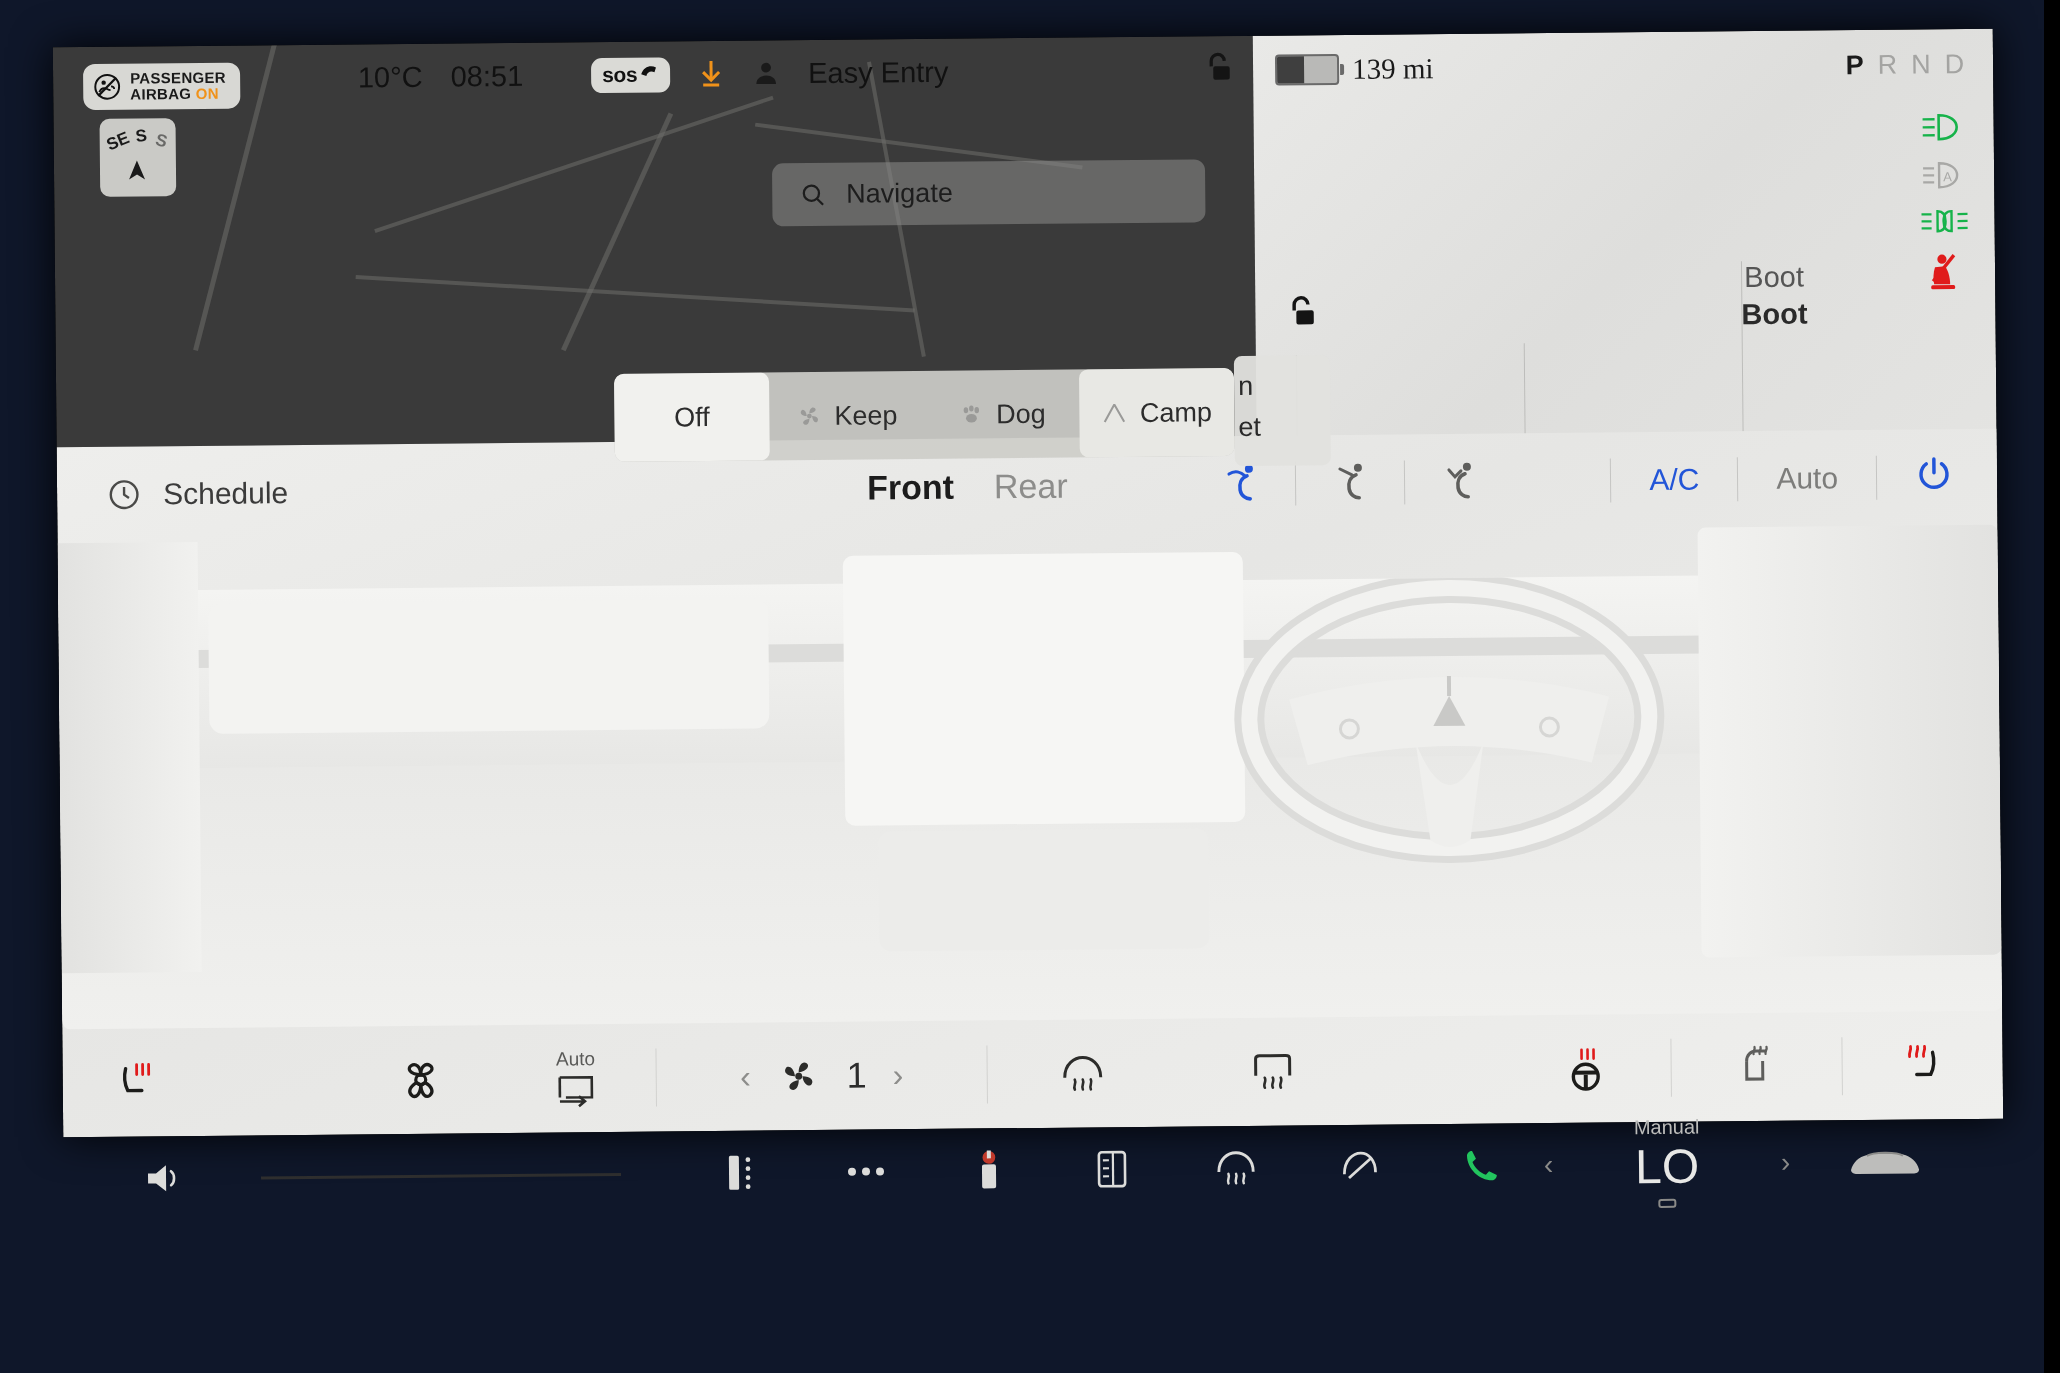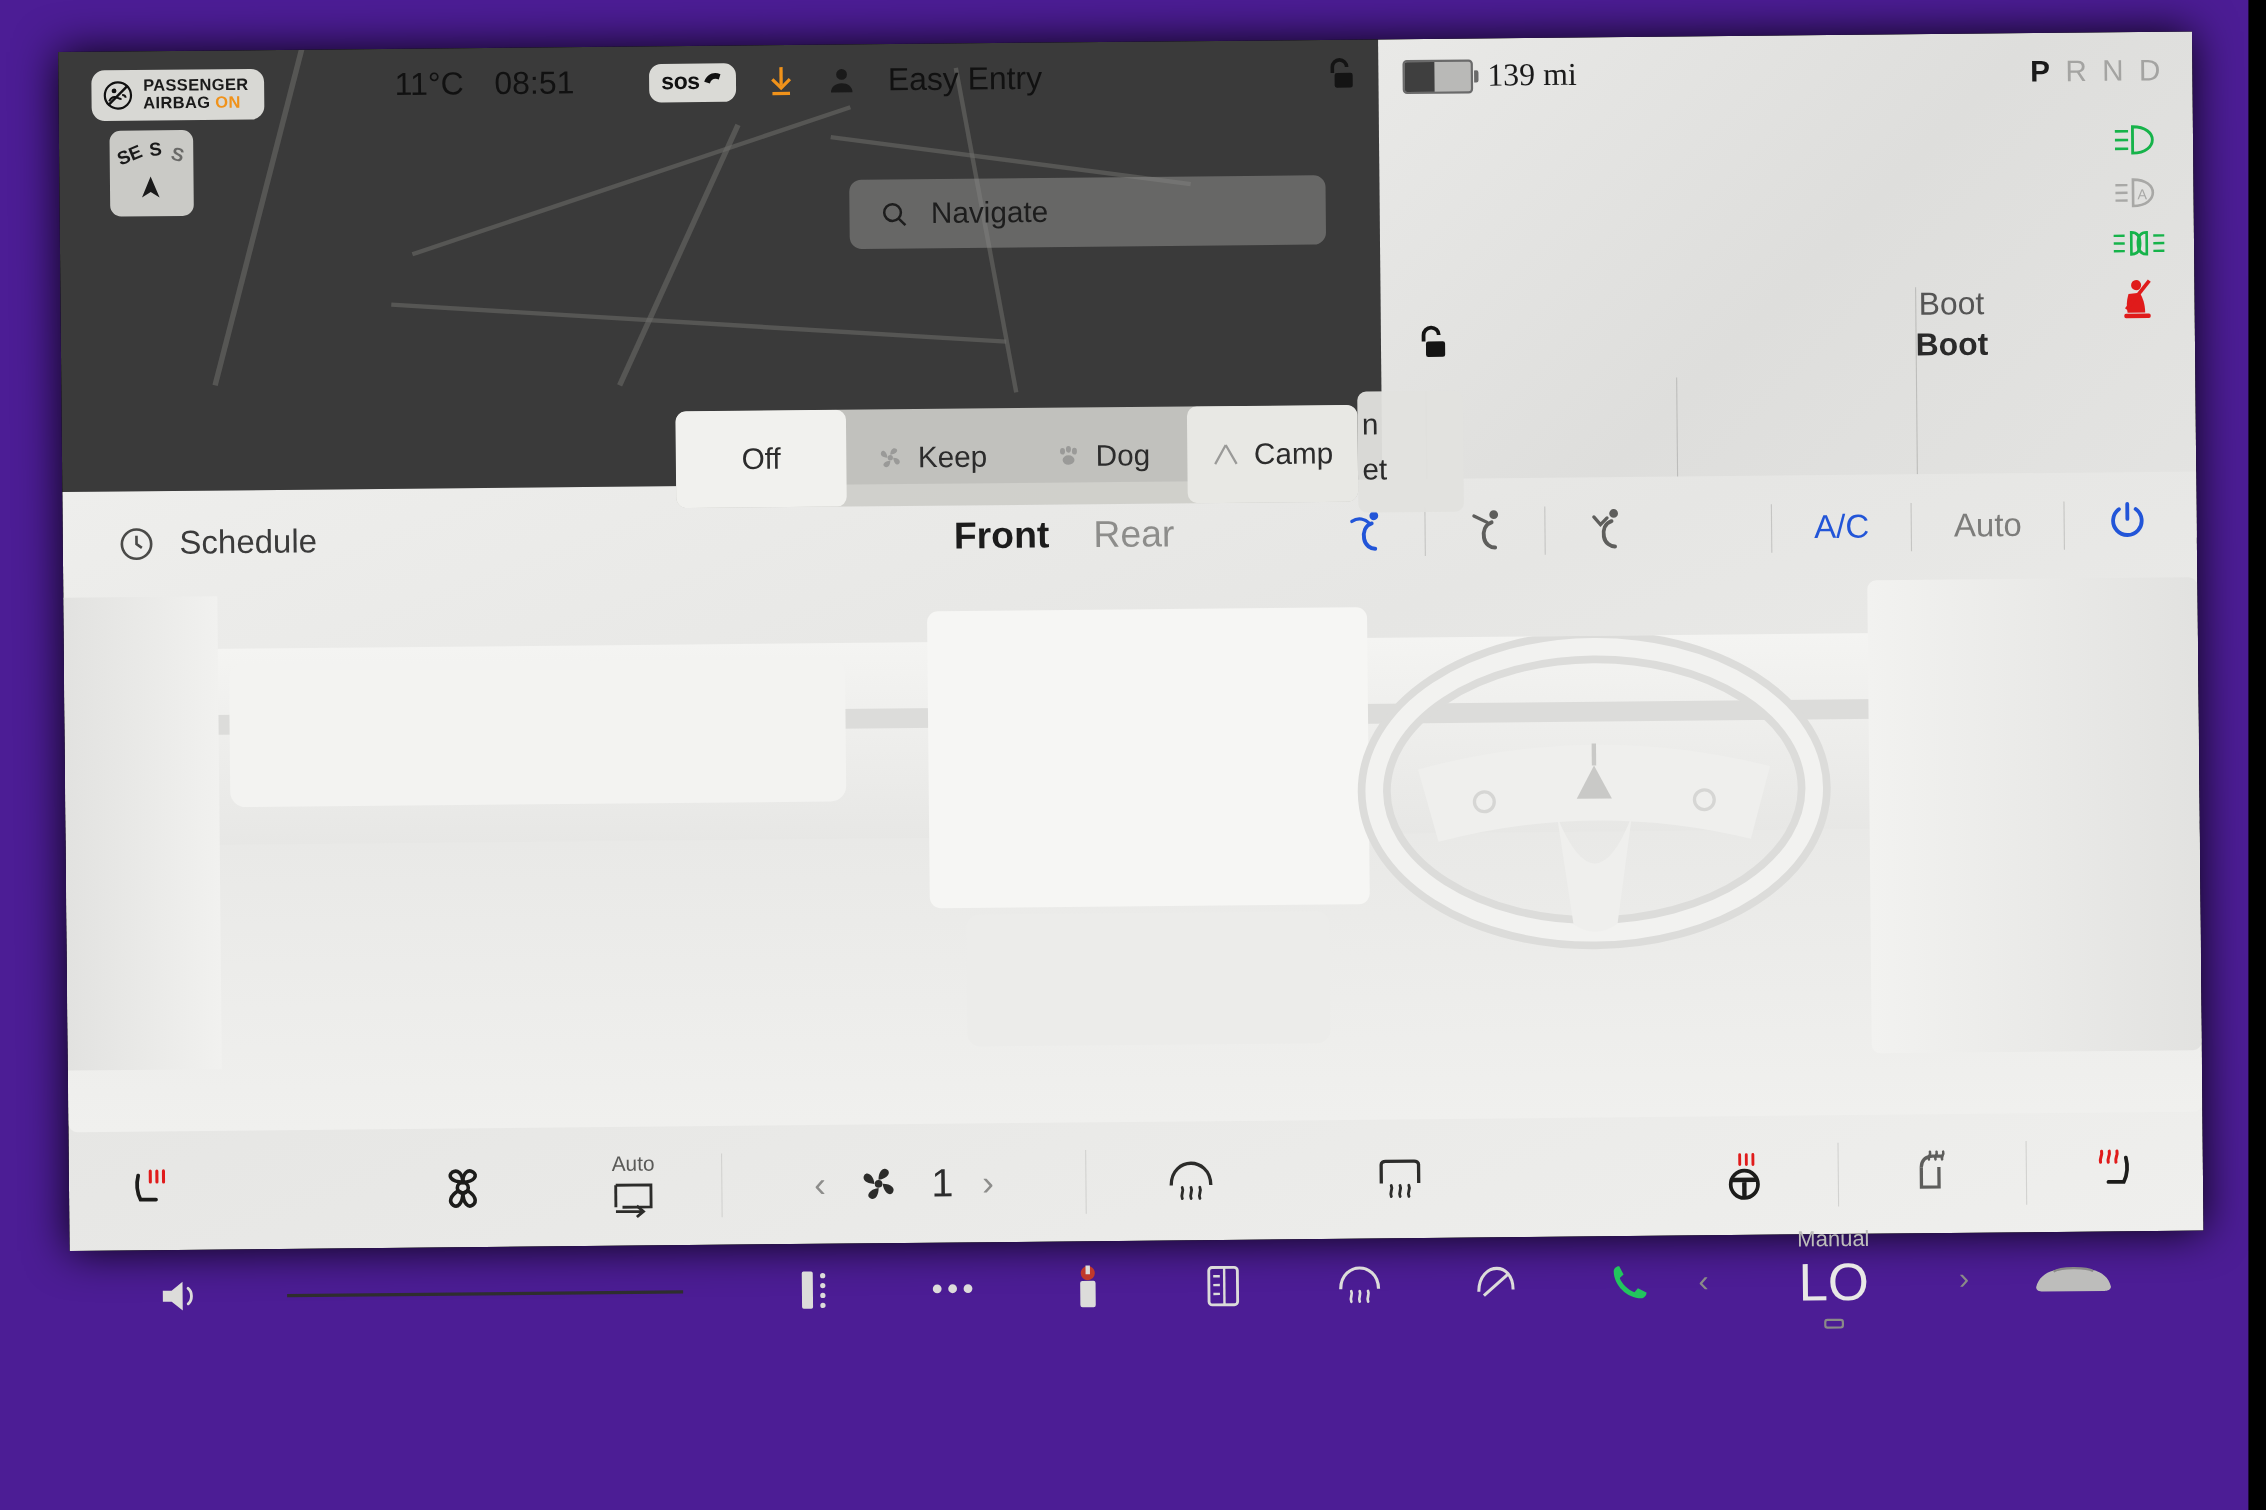--- a/index.html
+++ b/index.html
@@ -9,21 +9,21 @@
     width: 2060px;
     height: 1373px;
     overflow: hidden;
     font-family: "Liberation Sans", sans-serif;
   }
 
   #screen {
     position: relative;
     width: 2044px;
     height: 1373px;
-    background: #4c1d95;
+    background: #0f172a;
   }
 
   
   #panel {
     position: absolute;
     left: 58px;
     top: 38px;
     width: 1940px;
     height: 1090px;
     transform: rotate(-0.55deg);
@@ -423,21 +423,21 @@
       <div class="compass">
         <span style="left:7px;top:13px;transform:rotate(-22deg);">SE</span>
         <span style="left:36px;top:8px;transform:rotate(-6deg);">S</span>
         <span style="left:56px;top:13px;opacity:.55;transform:rotate(16deg);">S</span>
         <svg width="22" height="24" viewBox="0 0 22 24" style="position:absolute;left:26px;top:40px;">
           <path d="M11 2 L19 21 L11 16 L3 21 Z" fill="#1a1a1a"></path>
         </svg>
       </div>
 
       <div class="status-bar">
-        <div class="st">11°C</div>
+        <div class="st">10°C</div>
         <div class="st">08:51</div>
         <div class="sos-btn">
           <div class="sos-label">sos</div>
           <svg width="20" height="24" viewBox="0 0 20 24">
             <path d="M3 14 C3 6 9 2 15 3 L15 8 C11 7.4 8 10 8.4 14 Z" fill="#111" transform="rotate(18 10 10)"></path>
           </svg>
         </div>
         <svg width="26" height="32" viewBox="0 0 26 32">
           <line x1="13" y1="3" x2="13" y2="20" stroke="#f0921a" stroke-width="3"></line>
           <path d="M5 14 L13 22 L21 14" fill="none" stroke="#f0921a" stroke-width="3"></path>

